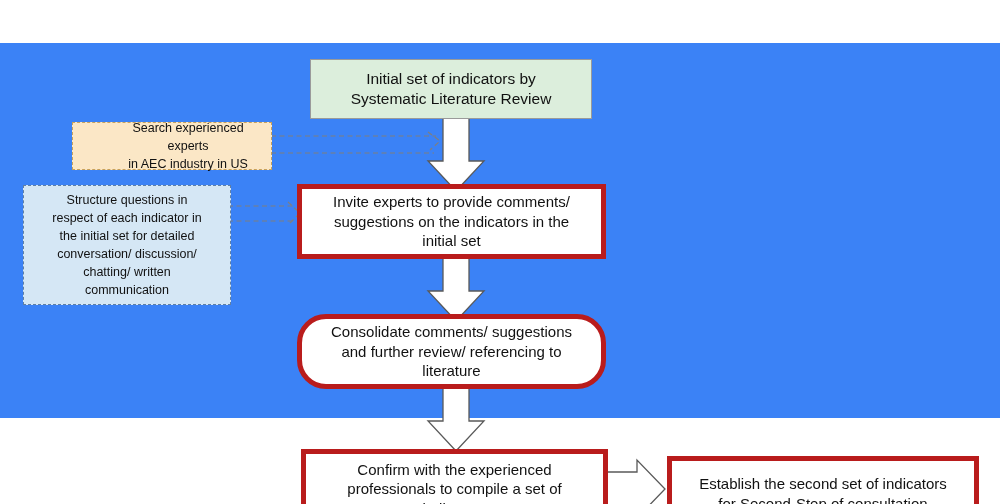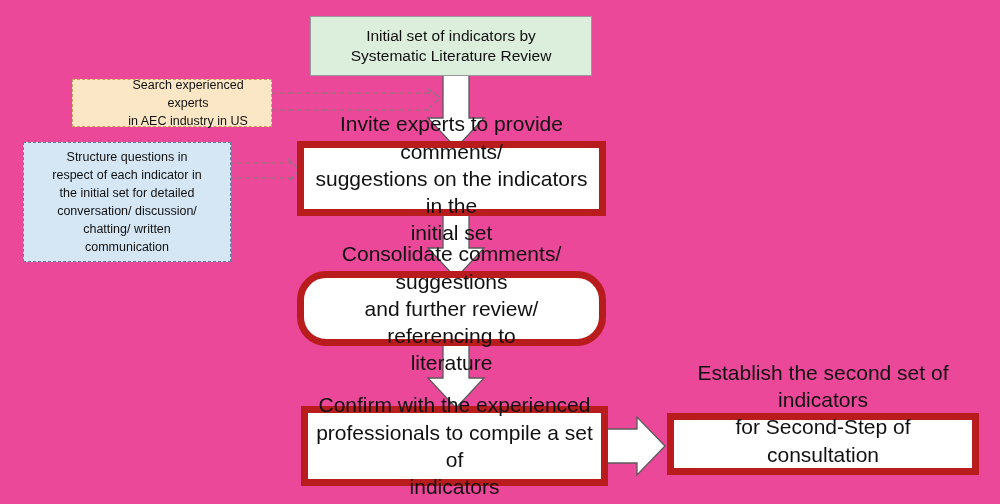--- a/index.html
+++ b/index.html
@@ -1,26 +1,26 @@
 <!DOCTYPE html>
 <html><head>
 <meta charset="utf-8">
 <style>
   html,body{margin:0;padding:0;background:#ffffff;}
   body{width:1000px;height:504px;overflow:hidden;
        font-family:"Liberation Sans",sans-serif;color:#111;}
-  #stage{position:relative;width:1000px;height:504px;background:#ec4899;}
+  #stage{position:relative;width:1000px;height:375px;background:#3b82f6;margin-top:43px;}
 
   .node{position:absolute;box-sizing:border-box;display:flex;
         align-items:center;justify-content:center;text-align:center;
         line-height:1.30;}
   .node .txt{display:block;width:100%;padding:0 8px;white-space:pre-line;}
 
   
-  .proc{background:#ffffff;border:7px solid #b91c1c;font-size:21px;}
+  .proc{background:#ffffff;border:5px solid #b91c1c;font-size:15px;}
 
   
   .start{background:#dceedc;border:1px solid #9a9a9a;font-size:15.5px;}
 
   
   .note{font-size:12.5px;line-height:1.45;}
   .note-orange{background:#fbe7c6;border:1.4px dashed #c8a15a;padding-left:32px;}
   .note-blue{background:#d5e7f5;border:1.4px dashed #5f7fa5;}
 
   svg.layer{position:absolute;left:0;top:0;width:1000px;height:504px;

